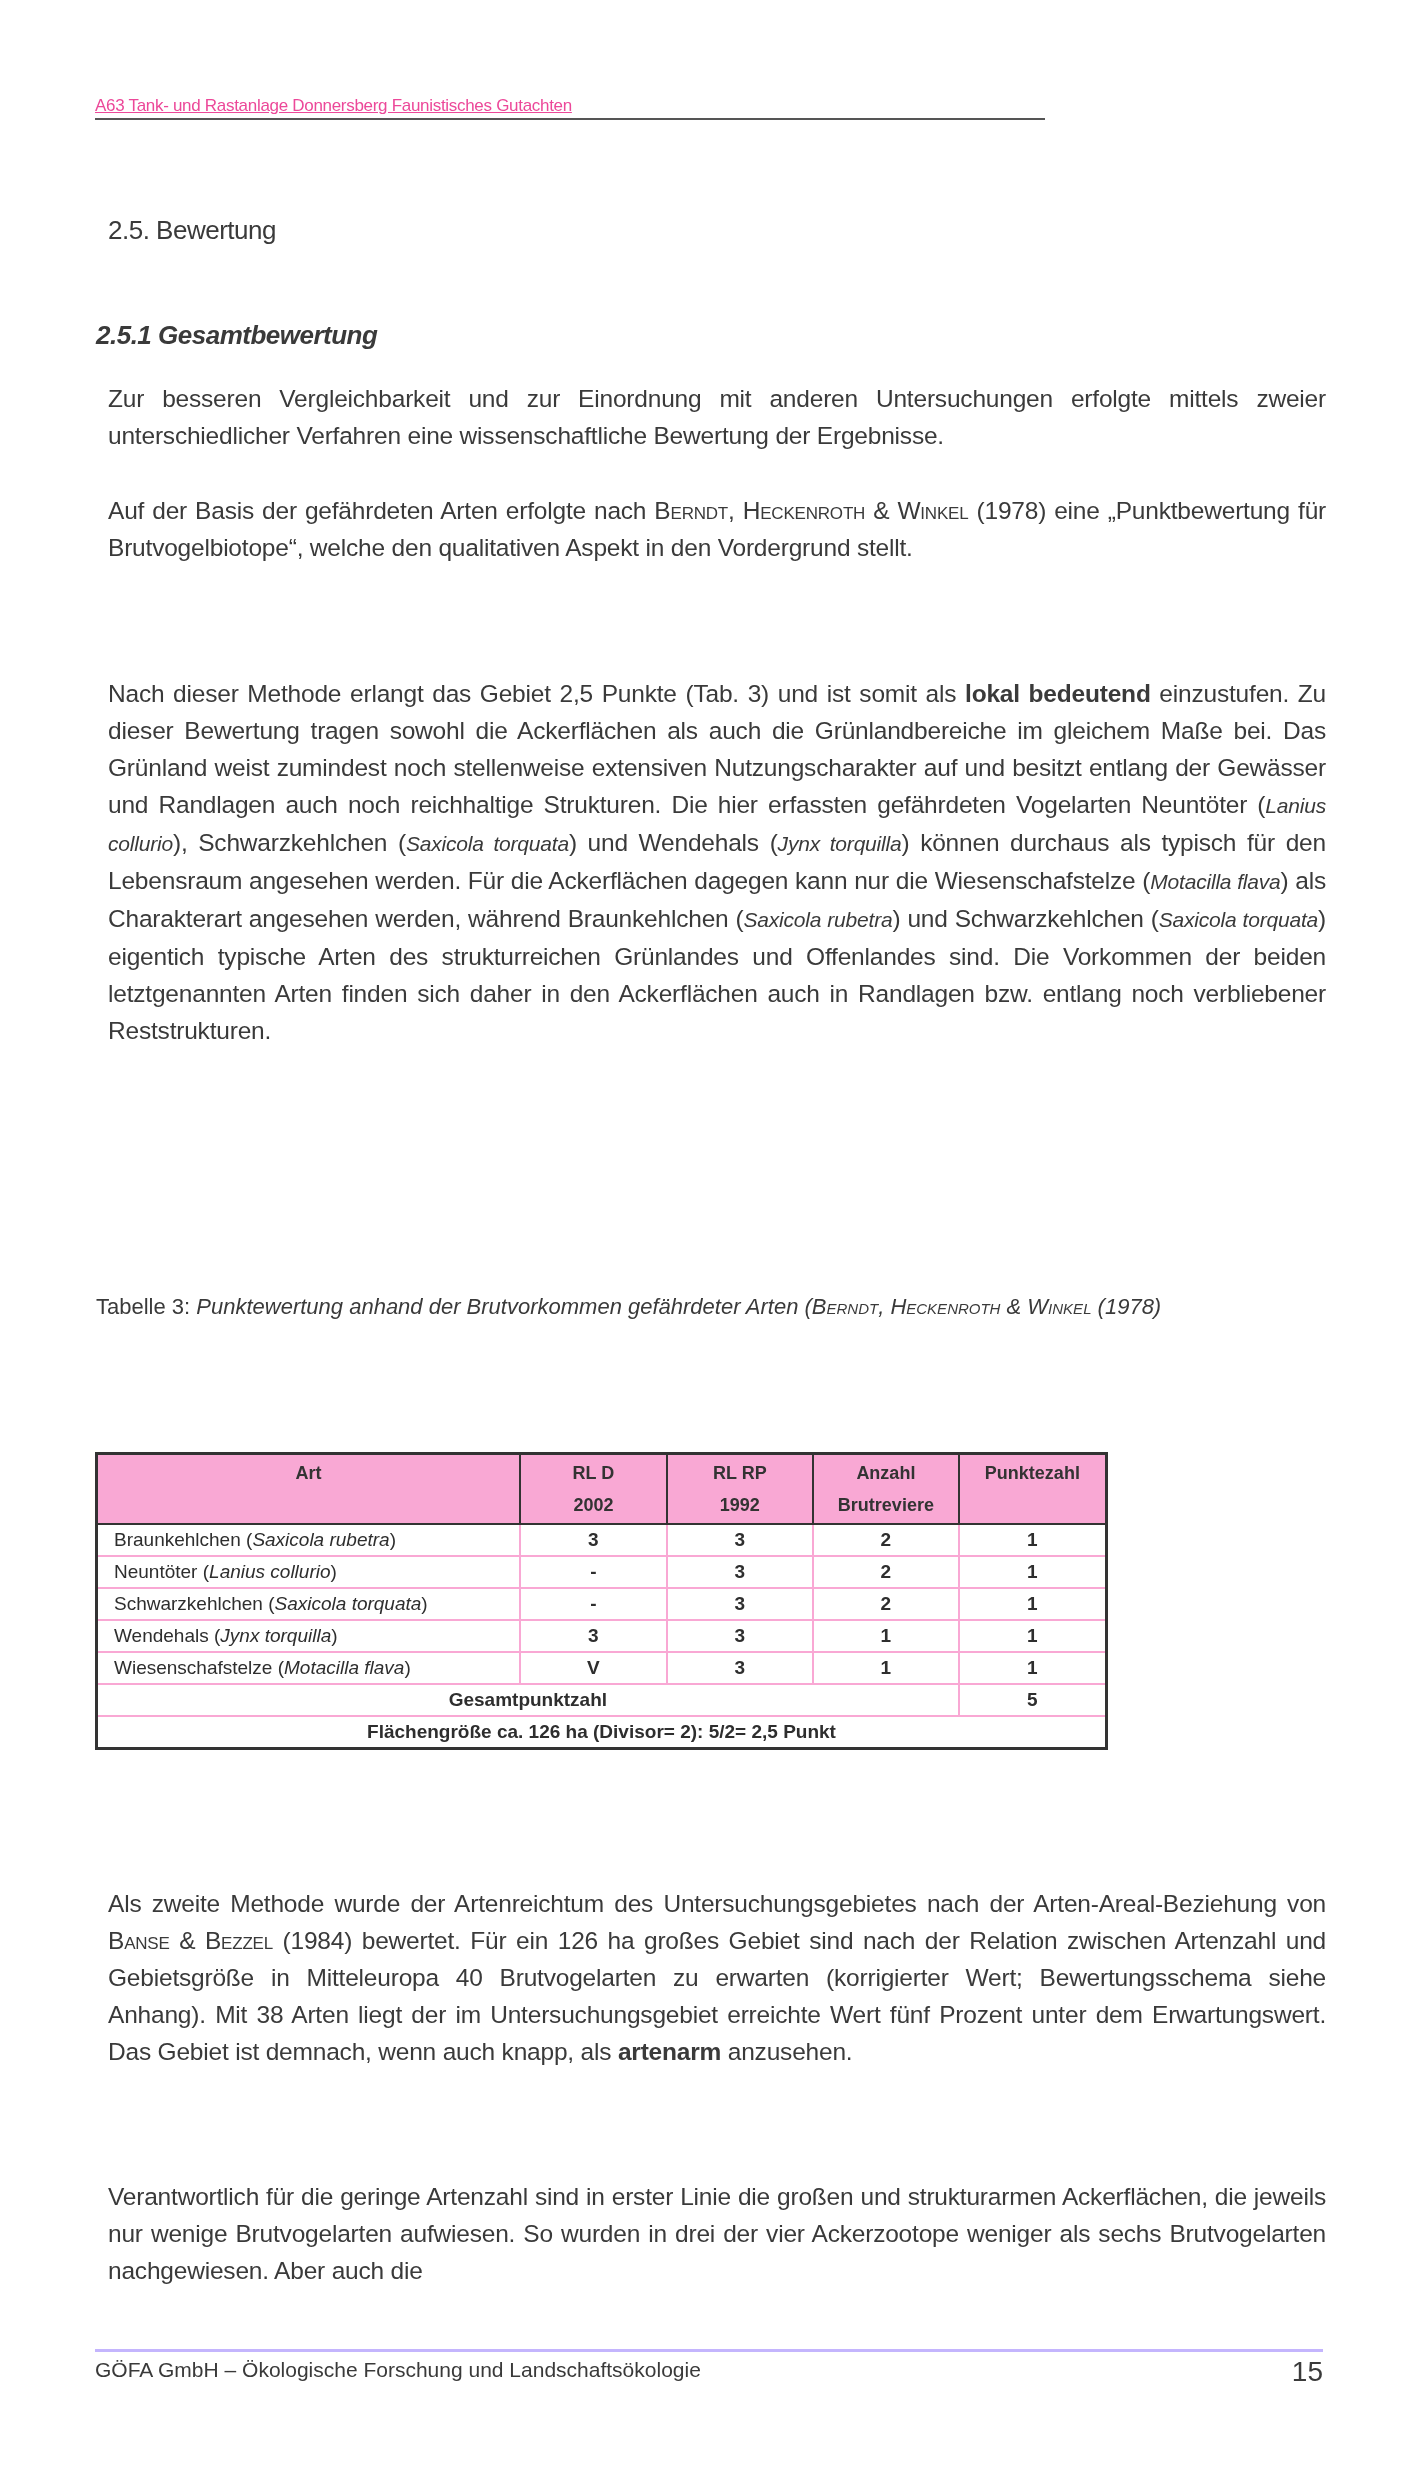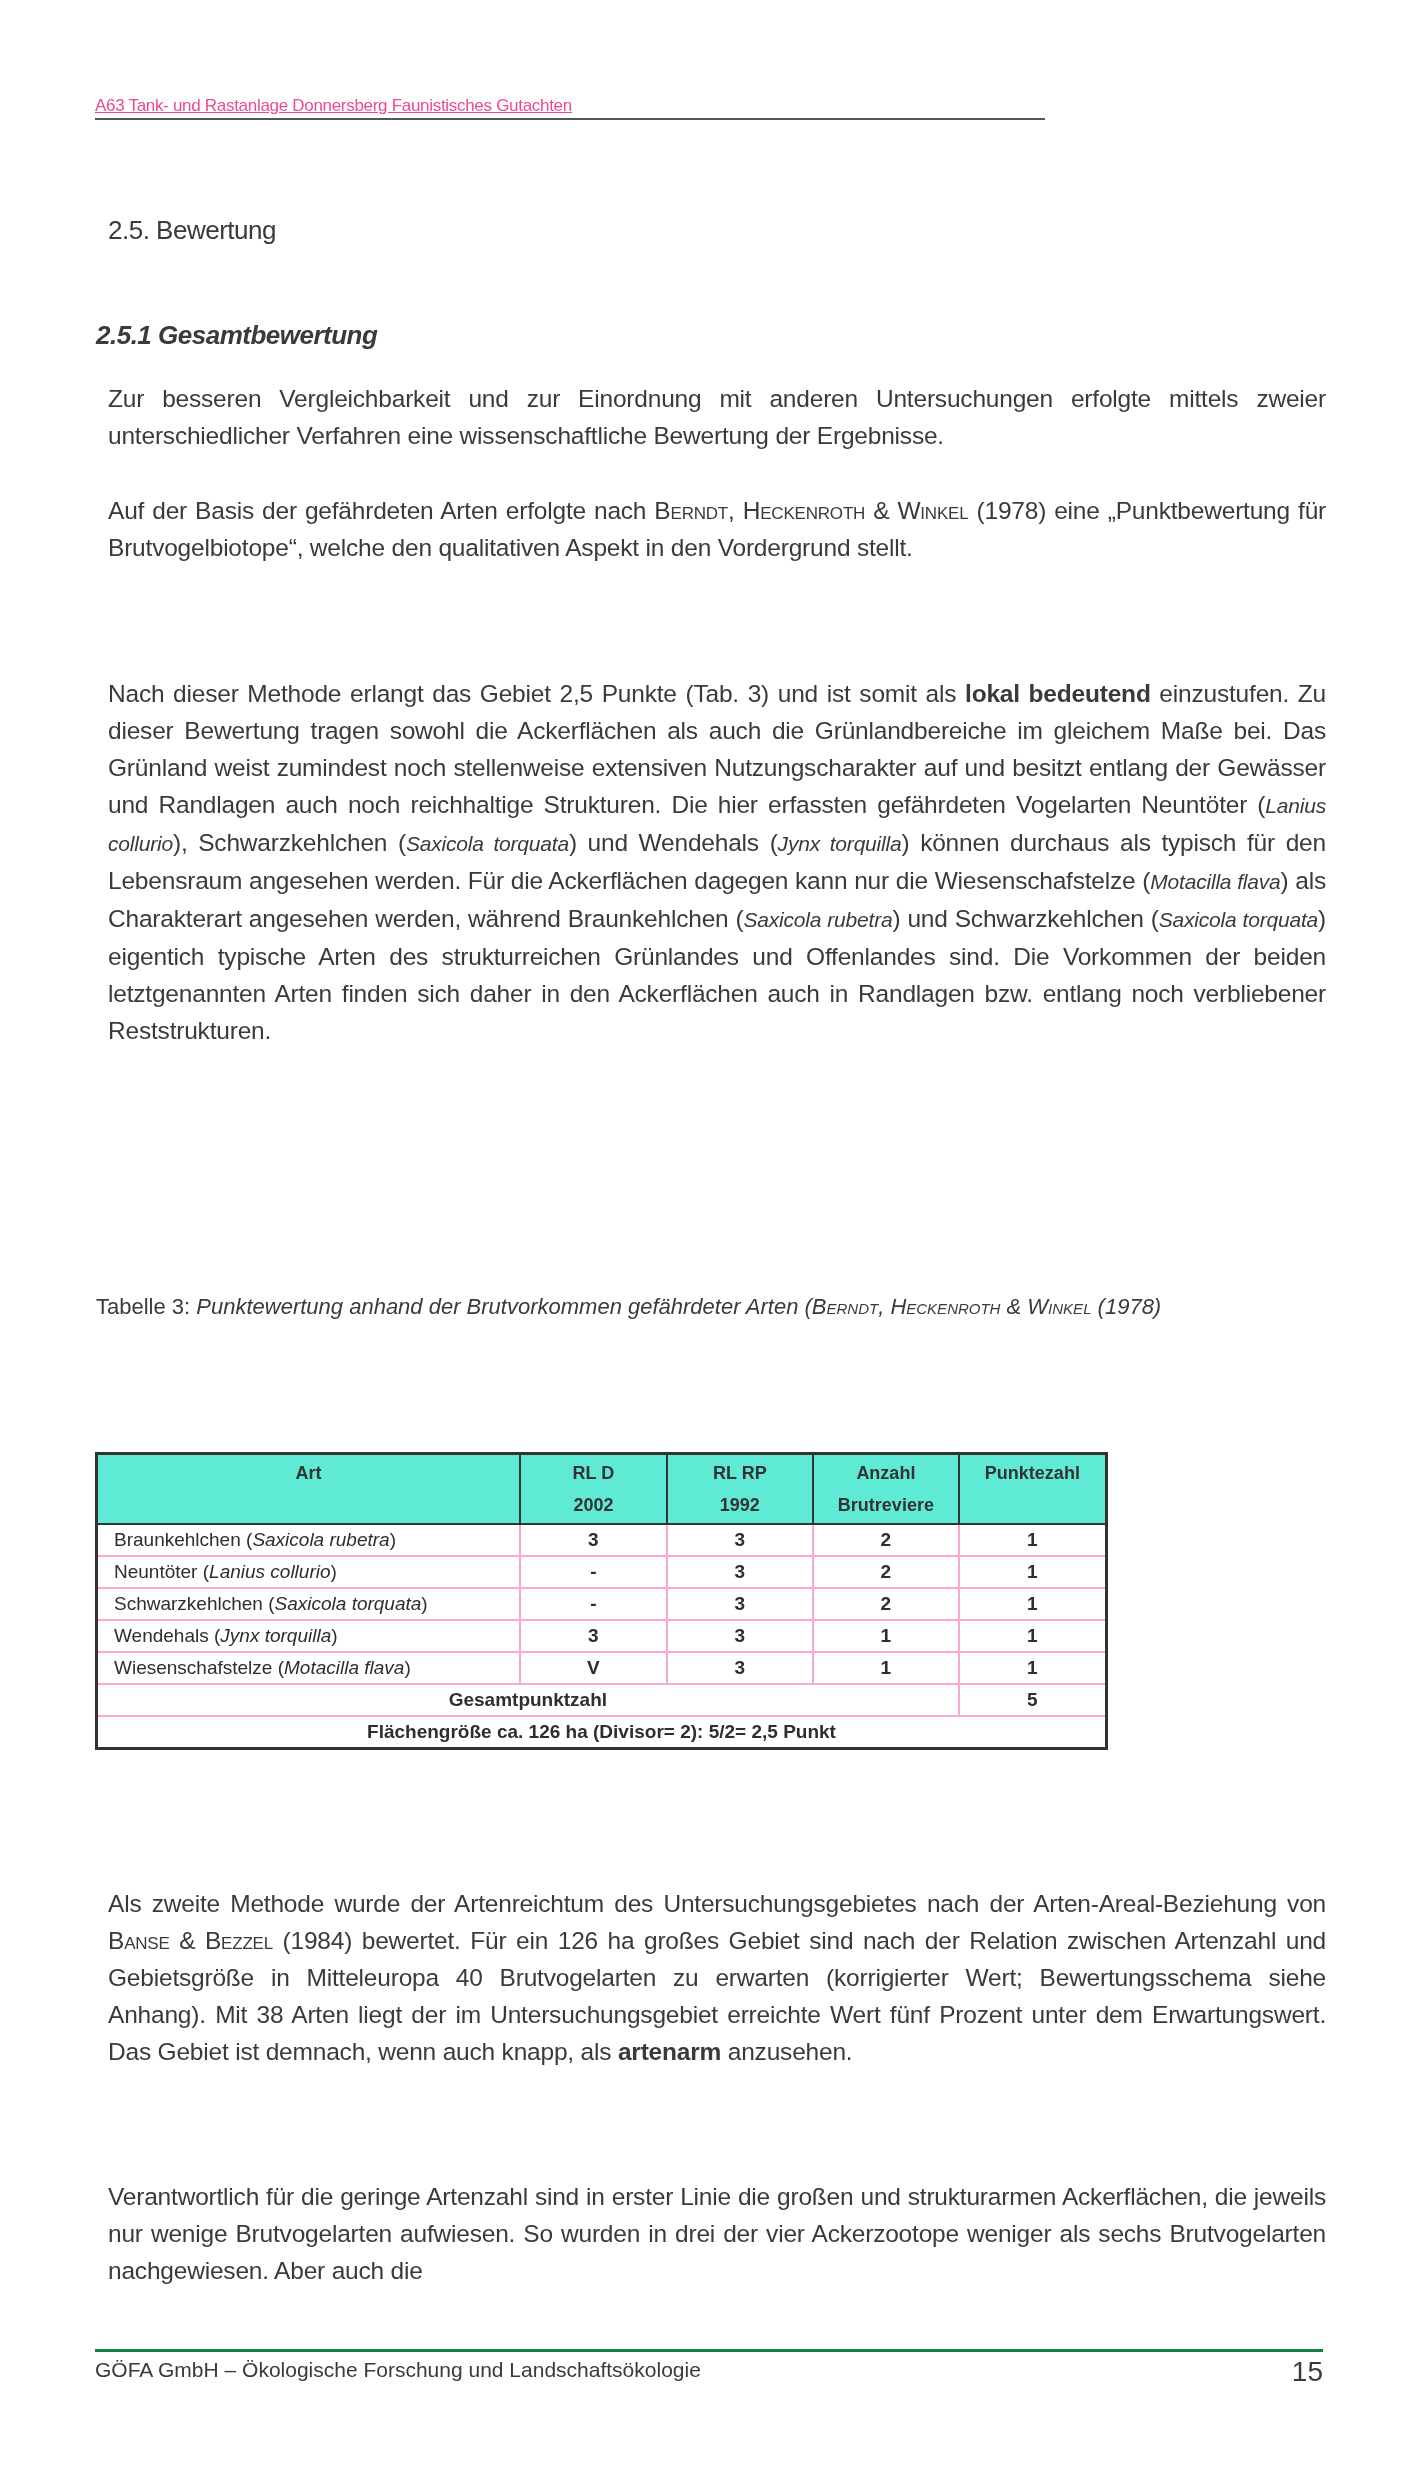--- a/index.html
+++ b/index.html
@@ -28,34 +28,34 @@
     position: absolute; left: 96px; top: 1290px; width: 1218px;
     font-size: 22px; line-height: 34px; color: #3a3a3a;
   }
   .caption .it { font-style: italic; }
   table.punkte {
     position: absolute; left: 95px; top: 1452px; width: 1013px;
     border-collapse: collapse; font-size: 19px; color: #2e2e2e;
     border: 3px solid #333;
   }
   table.punkte th {
-    background: #5eead4; font-weight: bold; font-size: 18px;
+    background: #f9a8d4; font-weight: bold; font-size: 18px;
     border: 2px solid #333; line-height: 32px; padding: 2px 0;
     color: #333; text-align: center; vertical-align: top;
   }
   table.punkte td {
     border: 2px solid #f9a8d4; height: 30px; padding: 0 16px; text-align: center;
     font-weight: bold;
   }
   table.punkte td.art { text-align: left; font-weight: normal; }
   table.punkte td.art em { font-style: italic; }
   table.punkte tr.total td, table.punkte tr.flaeche td { font-weight: bold; }
   .footer {
     position: absolute; left: 95px; top: 2349px; width: 1228px;
-    border-top: 3px solid #15803d; padding-top: 6px;
+    border-top: 3px solid #c4b5fd; padding-top: 6px;
     font-size: 21px; color: #3a3a3a;
     display: flex; justify-content: space-between;
   }
   .footer .pg { font-size: 28px; margin-top: -2px; }
 </style>
 </head>
 <body>
 
 <div class="running-header">
   <span>A63 Tank- und Rastanlage Donnersberg Faunistisches Gutachten</span>

